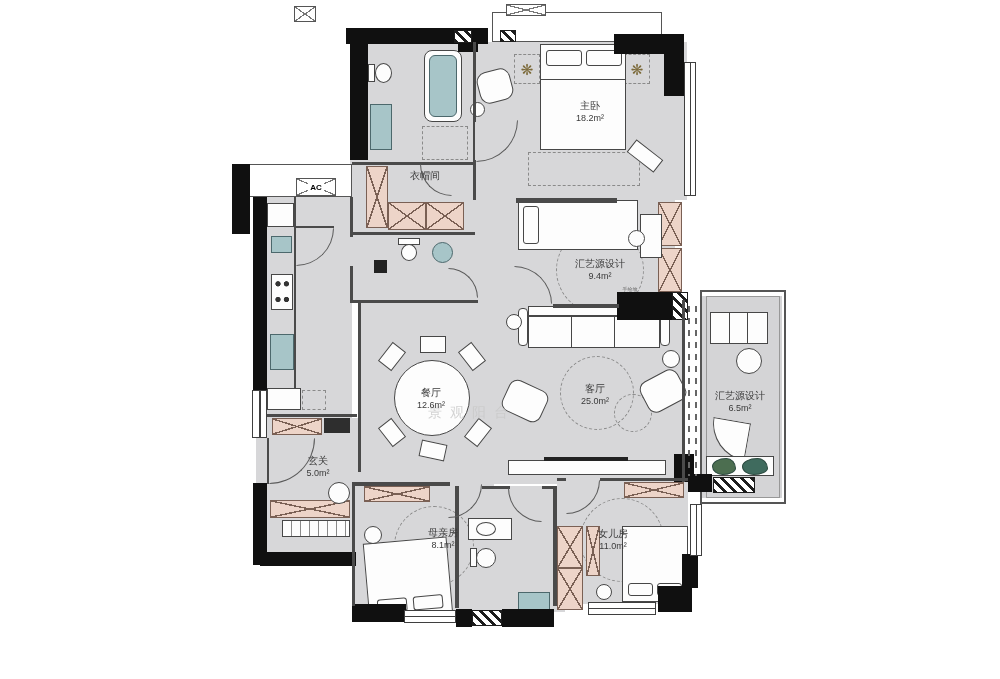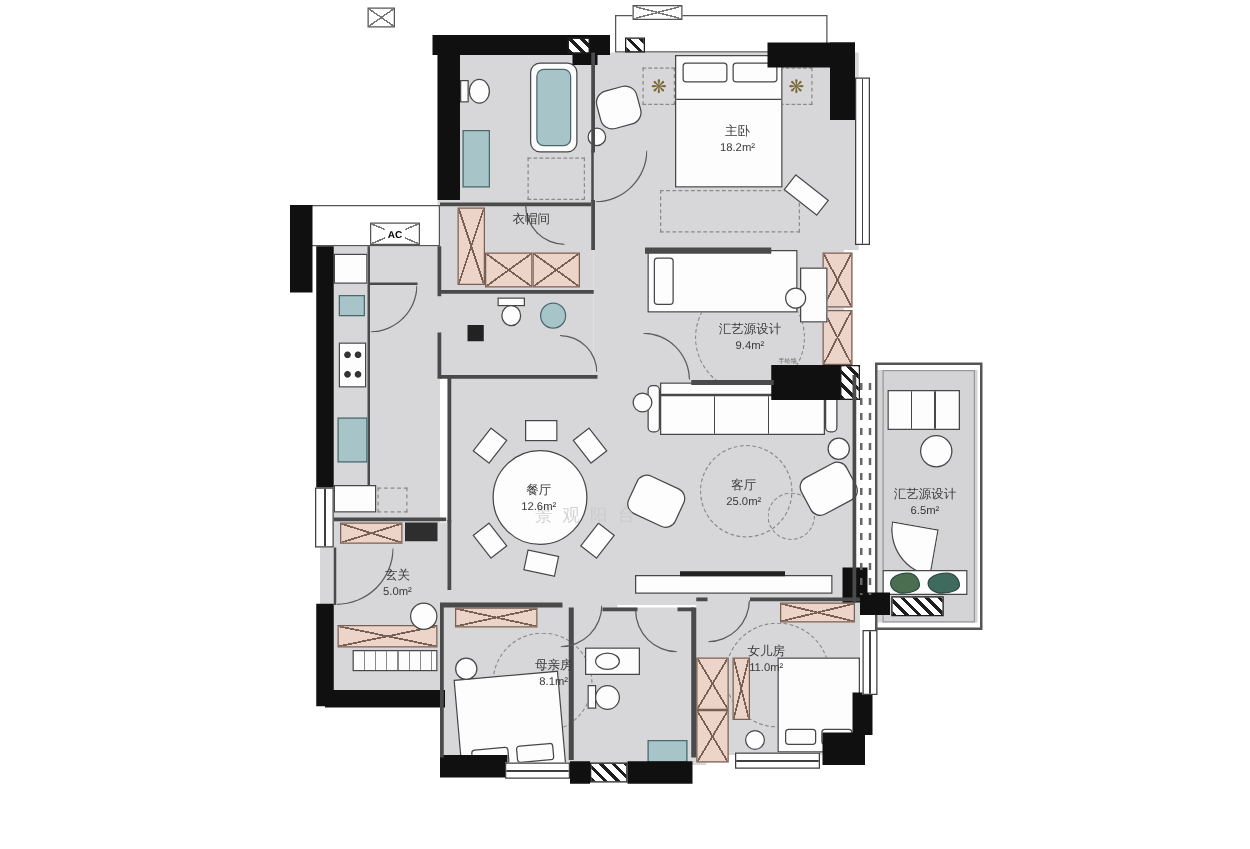--- a/index.html
+++ b/index.html
@@ -275,18 +275,18 @@
     <div class="rarea">6.5m²</div>
   </div>
   <div class="rlabel" style="left:278px;top:455px;width:80px">
     <div class="rname">玄关</div>
     <div class="rarea">5.0m²</div>
   </div>
   <div class="rlabel" style="left:400px;top:527px;width:86px">
     <div class="rname">母亲房</div>
     <div class="rarea">8.1m²</div>
   </div>
-  <div class="rlabel" style="left:570px;top:516px;width:86px">
+  <div class="rlabel" style="left:570px;top:528px;width:86px">
     <div class="rname">女儿房</div>
     <div class="rarea">11.0m²</div>
   </div>
 
 </div>
 
 </body></html>

